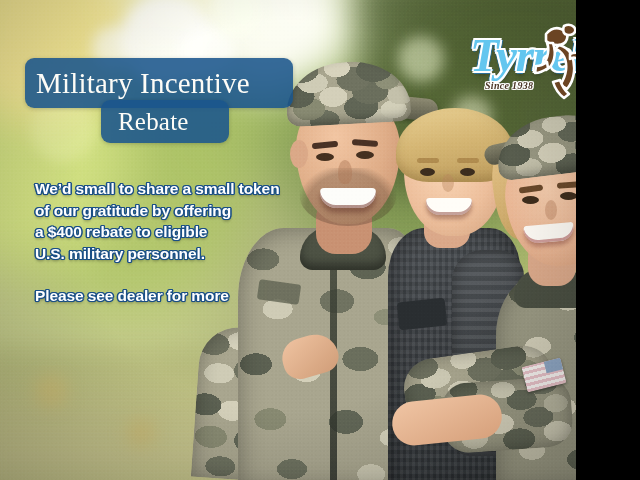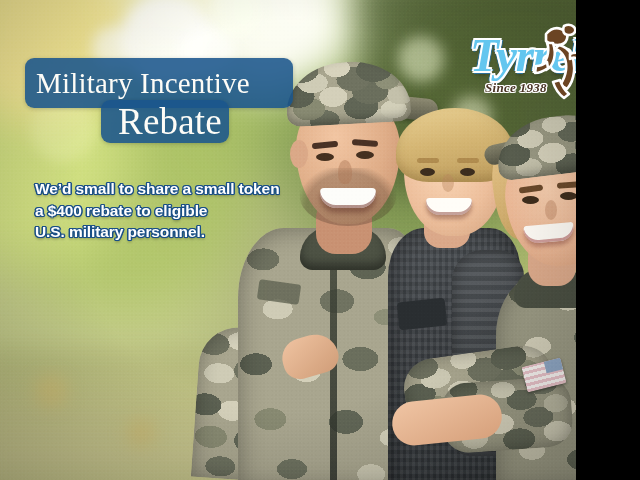--- a/index.html
+++ b/index.html
@@ -357,21 +357,21 @@
   .plaque-2{left:101px;top:100px;width:128px;height:43px;}
   .headline-text{
     position:absolute;
     color:#fdfcf7;
     font-family:"Liberation Serif","DejaVu Serif",serif;
     font-weight:400;
     letter-spacing:.2px;
     white-space:nowrap;
   }
   .hl-1{left:36px;top:63px;font-size:29px;line-height:41px;}
-  .hl-2{left:118px;top:103px;font-size:37px;line-height:37px;}
+  .hl-2{left:118px;top:103px;font-size:25px;line-height:37px;}
 
   
   .bodycopy{
     position:absolute;left:35px;top:178px;width:260px;
     font-family:"Liberation Sans","DejaVu Sans",sans-serif;
     font-weight:bold;
     font-size:15.5px;
     line-height:21.5px;
     color:#ffffff;
     letter-spacing:-0.1px;
@@ -400,21 +400,21 @@
       -1.6px -1.6px 0 #ffffff, 1.6px -1.6px 0 #ffffff,
       -1.6px 1.6px 0 #ffffff, 1.6px 1.6px 0 #ffffff,
       -3px 0 0 #2c6f98, 3px 0 0 #2c6f98,
       0 3px 0 #2c6f98,
       0 4px 5px rgba(0,0,0,.35);
   }
   .logo-since{
     position:absolute;left:15px;top:58px;
     font-family:"Liberation Serif","DejaVu Serif",serif;
     font-style:italic;font-weight:bold;
-    font-size:13px;letter-spacing:.3px;
+    font-size:10px;letter-spacing:.3px;
     color:#4a3526;
     text-shadow:
       -1.3px 0 0 #fff, 1.3px 0 0 #fff,
       0 -1.3px 0 #fff, 0 1.3px 0 #fff,
       -1px 1px 0 #fff, 1px 1px 0 #fff,
       -1px -1px 0 #fff, 1px -1px 0 #fff;
     z-index:3;
   }
   .logo-rider{position:absolute;left:56px;top:-4px;width:62px;height:84px;z-index:2;}
   .logo-reg{
@@ -508,23 +508,25 @@
 
   <div class="headline">
     <div class="plaque plaque-1"></div>
     <div class="plaque plaque-2"></div>
     <div class="headline-text hl-1">Military Incentive</div>
     <div class="headline-text hl-2">Rebate</div>
   </div>
 
   <div class="bodycopy">
     <p>We’d small to share a small token</p>
+    <p>of our gratitude by offering</p>
     <p>a $400 rebate to eligible</p>
     <p>U.S. military personnel.</p>
     <div class="gap"></div>
+    <p>Please see dealer for more</p>
   </div>
 
   <div class="logo">
     <div class="logo-word">Tyrrell</div>
     <svg class="logo-rider" viewBox="0 0 62 84">
       <g fill="#6b4423" stroke="#ffffff" stroke-width="2.6" stroke-linejoin="round" stroke-linecap="round">
         <path d="M20 16 q7 -8 15 -5 q8 3 6 10 q-2 6 -9 6 q-8 0 -12 -4 z"></path>
         <path d="M27 25 q3 9 1 16 q-2 8 -8 11 l-4 -5 q5 -5 6 -12 q1 -6 -1 -10 z"></path>
         <path d="M33 27 q8 2 12 9 q4 8 3 18 q-1 10 -7 17 l-7 -4 q5 -7 6 -15 q1 -9 -3 -15 q-3 -5 -8 -6 z"></path>
         <path d="M44 36 q7 -3 12 1 q4 4 2 9 l-6 -2 q1 -3 -2 -4 q-3 -1 -6 1 z"></path>

